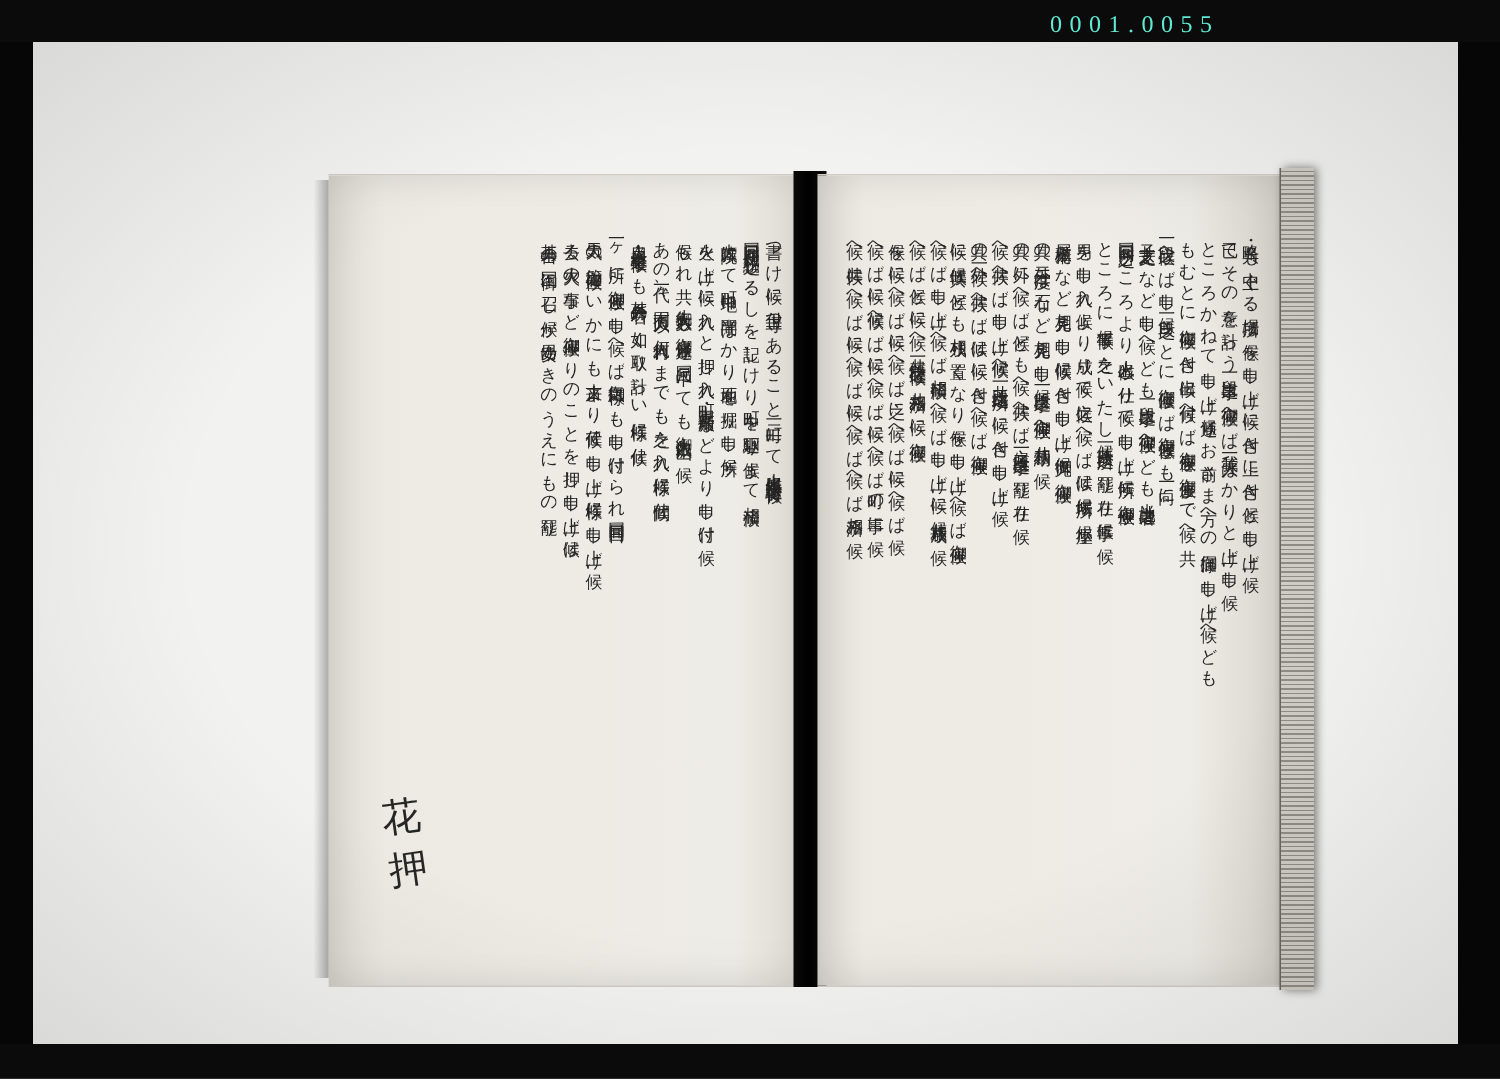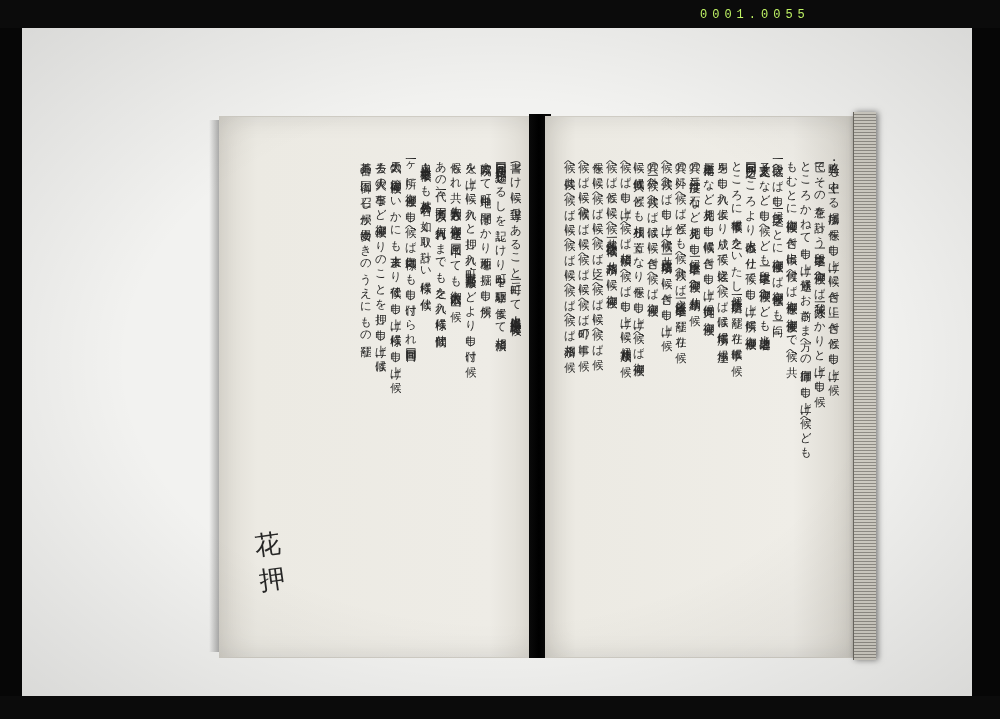--- a/index.html
+++ b/index.html
@@ -22,23 +22,23 @@
     background: #0b0b0b;
   }
 
   
   .film-code {
     position: absolute;
     top: 8px;
     left: 700px;
     width: 180px;
     height: 18px;
-    color: #bef264;
-    font-family: Liberation Mono, monospace;
-    font-size: 12px;
+    color: #5eead4;
+    font-family: Liberation Serif, serif;
+    font-size: 16px;
     letter-spacing: 5px;
     white-space: nowrap;
   }
 
   
   .light-field {
     position: absolute;
     left: 22px;
     top: 28px;
     width: 950px;

